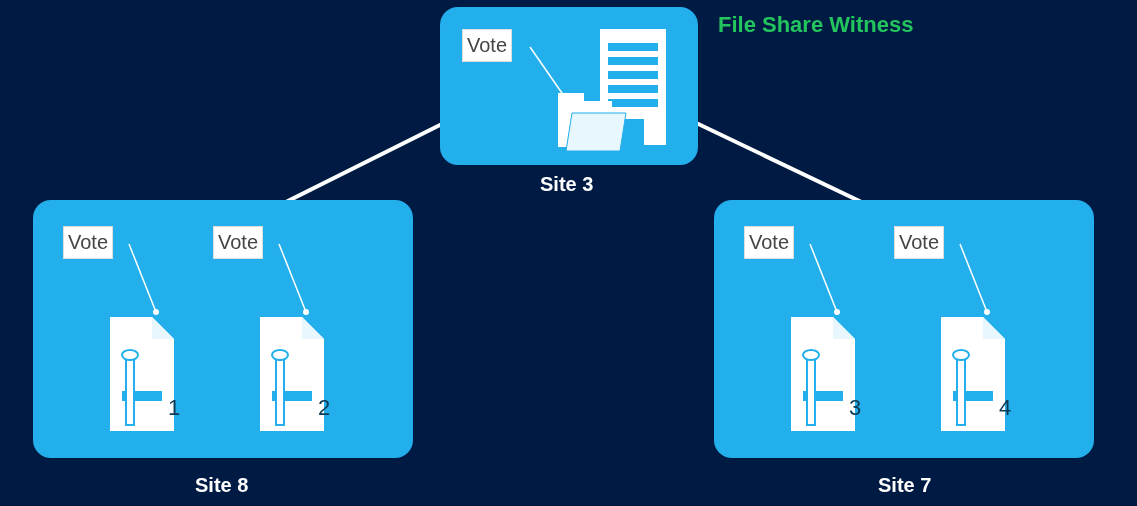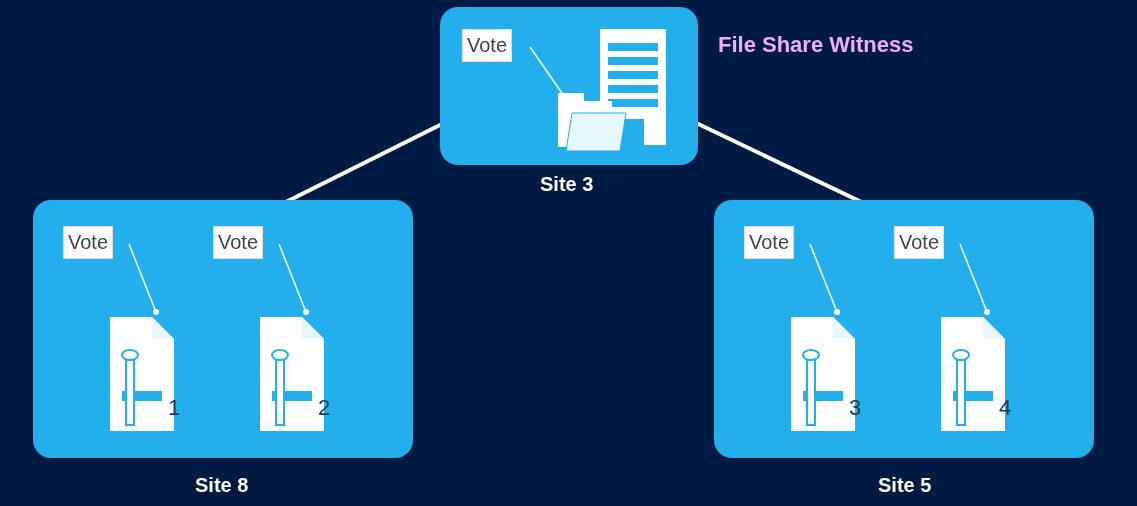--- a/index.html
+++ b/index.html
@@ -23,24 +23,23 @@
   }
   .site-label {
     position: absolute;
     color: #ffffff;
     font-weight: 600;
     font-size: 20px;
     text-align: center;
   }
   .witness-label {
     position: absolute;
-    color: #f0abfc;
+    color: #22c55e;
     font-weight: 700;
     font-size: 22px;
-    margin-top: 20px;
   }
   .vote-box {
     position: absolute;
     background: #ffffff;
     color: #444;
     font-size: 20px;
     padding: 4px 4px;
     border: 1px solid #ddd;
   }
   .server {
@@ -167,15 +166,15 @@
       <svg viewBox="0 0 70 130">
         <polygon points="2,12 44,12 66,34 66,126 2,126" fill="#ffffff"></polygon>
         <polygon points="44,12 44,34 66,34" fill="#e8f6fd"></polygon>
         <rect x="14" y="86" width="40" height="10" fill="#23afeb"></rect>
         <rect x="18" y="50" width="8" height="70" fill="#ffffff" stroke="#23afeb" stroke-width="2"></rect>
         <ellipse cx="22" cy="50" rx="8" ry="5" fill="#ffffff" stroke="#23afeb" stroke-width="2"></ellipse>
       </svg>
     </div>
     <div class="server-num" style="left:285px; top:195px;">4</div>
   </div>
-  <div class="site-label" style="left:878px; top:474px;">Site 5</div>
+  <div class="site-label" style="left:878px; top:474px;">Site 7</div>
 
 </div>
 
 </body></html>

